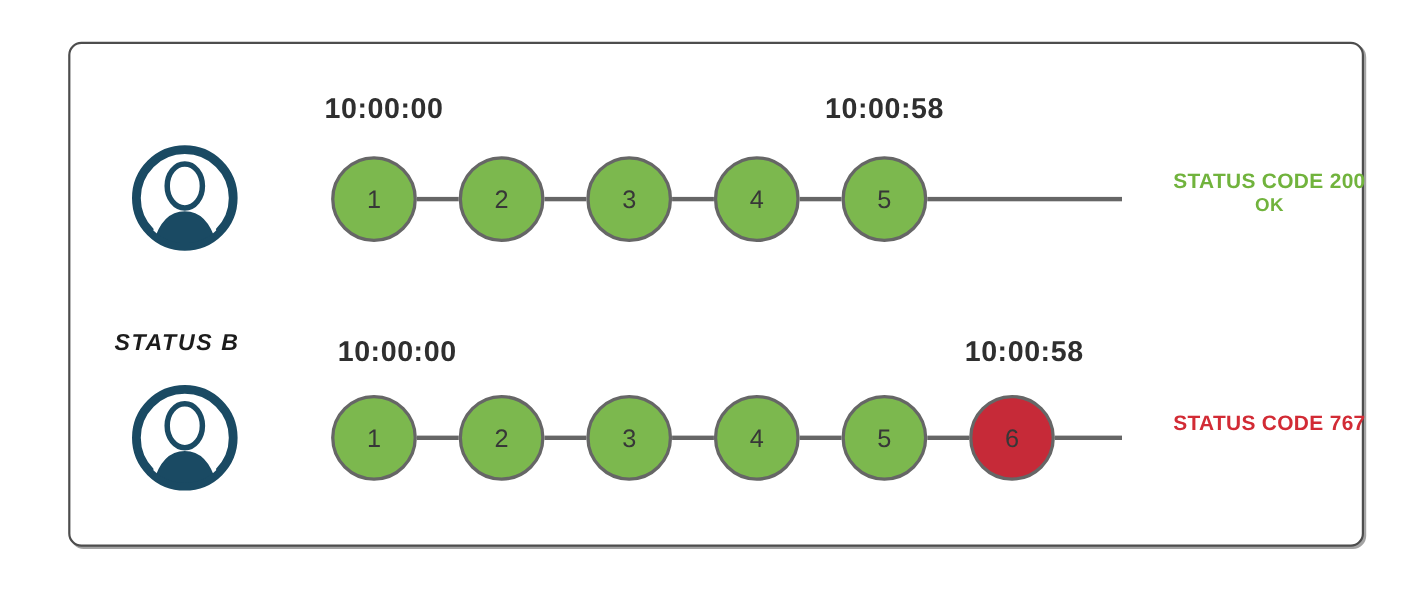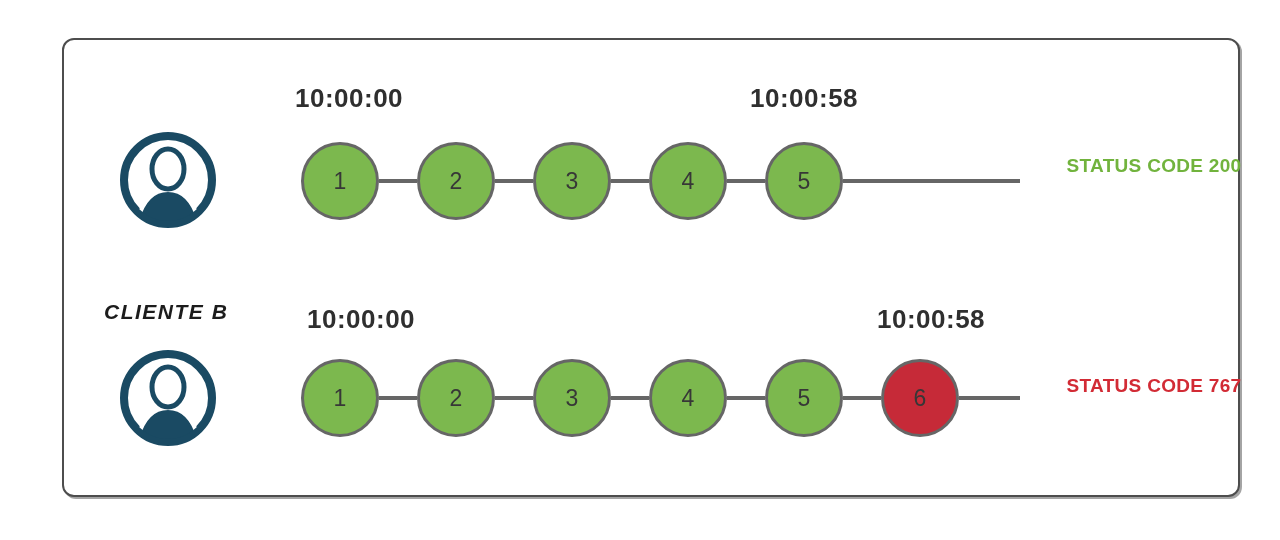--- a/index.html
+++ b/index.html
@@ -115,23 +115,24 @@
       <div class="connector"></div>
       <div class="circle ok">3</div>
       <div class="connector"></div>
       <div class="circle ok">4</div>
       <div class="connector"></div>
       <div class="circle ok">5</div>
       <div class="tail"></div>
     </div>
   <div class="status row-a ok">
     <div class="line1">STATUS CODE 200</div>
+    <div class="line2">OK</div>
   </div>
 
-  <div class="client-label row-b">CLIENTE B</div>
+  <div class="client-label row-b">STATUS B</div>
   <div class="avatar row-b">
     <svg viewBox="0 0 100 100" aria-hidden="true">
       <defs>
           <clipPath id="avclip-b">
             <circle cx="50" cy="50" r="41"></circle>
           </clipPath>
         </defs>
       <circle cx="50" cy="50" r="44" fill="none" stroke="currentColor" stroke-width="8"></circle>
       <g clip-path="url(#avclip-b)">
         <path d="M18 96 Q26 60 50 60 Q74 60 82 96 Z" fill="currentColor" stroke="#ffffff" stroke-width="4"></path>

